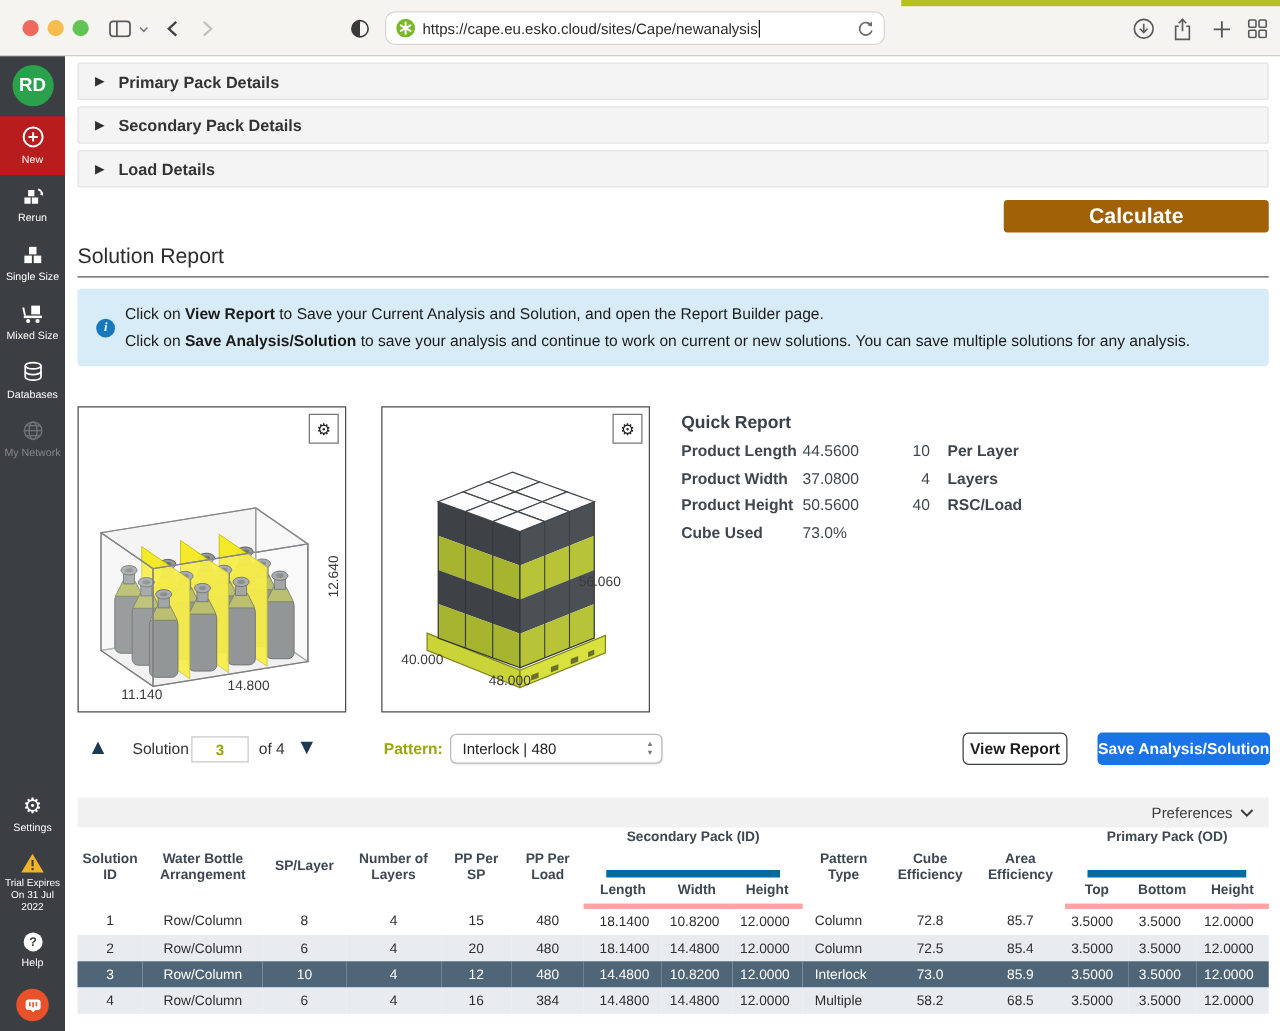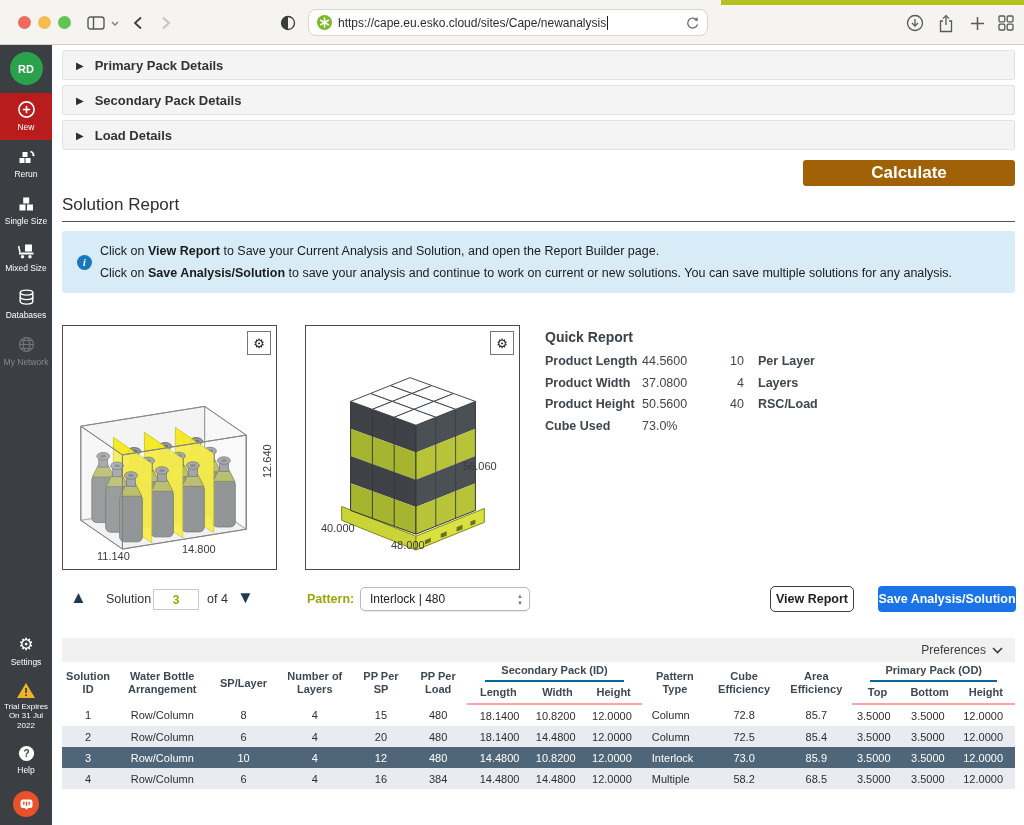--- a/index.html
+++ b/index.html
@@ -13,21 +13,21 @@
   .traffic { position:absolute; top:16px; width:13px; height:13px; border-radius:50%; }
   .t-red{ left:18px; background:#ee6a5f; } .t-yellow{ left:38px; background:#f5bd4f; } .t-green{ left:58px; background:#61c454; }
   .chrome-ico { position:absolute; top:11px; width:24px; height:24px; display:flex; align-items:center; justify-content:center; color:#58595b; }
   .url-field { position:absolute; left:308px; top:9px; width:400px; height:27px; background:#fff; border:1px solid #d8d6d2; border-radius:8px; display:flex; align-items:center; padding:0 8px; }
   .url-text { font-size:12px; color:#2c2c2c; margin-left:6px; white-space:nowrap; overflow:hidden; }
   .caret { width:1px; height:14px; background:#1a1a1a; margin-left:1px; }
   .reload { margin-left:auto; color:#6b6b6b; display:flex; }
 
   
   .sidebar { position:absolute; left:0; top:45px; width:52px; height:780px; background:#3b3e43; }
-  .avatar { width:33px; height:33px; border-radius:50%; background:#2aa14b; color:#fff; font-weight:bold; font-size:11px; display:flex; align-items:center; justify-content:center; margin:7px auto 8px; }
+  .avatar { width:33px; height:33px; border-radius:50%; background:#2aa14b; color:#fff; font-weight:bold; font-size:15px; display:flex; align-items:center; justify-content:center; margin:7px auto 8px; }
   .side-item { width:100%; padding:7px 0 8px; text-align:center; color:#fff; font-size:8.5px; cursor:pointer; }
   .side-item .ic { display:flex; justify-content:center; margin-bottom:3px; }
   .side-item.active { background:#b91c1c; }
   .side-item.disabled { color:#85888d; }
   .side-item.disabled svg { opacity:.55; }
   .side-bottom { position:absolute; bottom:8px; width:100%; }
   .trial-txt { line-height:9.5px; font-size:8px; color:#fff; }
   .chat-btn { width:26px; height:26px; border-radius:50%; background:#e85129; margin:8px auto 0; display:flex; align-items:center; justify-content:center; cursor:pointer; }
 
   
@@ -69,22 +69,22 @@
   .pattern-sel { position:absolute; left:360px; top:587px; width:170px; height:24px; border:1px solid #b9b9b9; border-radius:5px; background:#fff; display:flex; align-items:center; padding:0 6px 0 9px; font-size:12px; color:#222; cursor:pointer; box-shadow:0 1px 1px rgba(0,0,0,.08); }
   .stepper { margin-left:auto; display:flex; flex-direction:column; gap:1px; color:#777; font-size:6px; line-height:6px; }
   .view-report { position:absolute; left:770px; top:586px; width:84px; height:26px; background:#fff; border:1.5px solid #3c4043; border-radius:5px; font-size:12.5px; font-weight:bold; color:#1f1f1f; display:flex; align-items:center; justify-content:center; cursor:pointer; }
   .save-btn { position:absolute; left:878px; top:586px; width:138px; height:26px; background:#1a74e8; border-radius:4px; color:#fff; font-size:12.5px; font-weight:bold; display:flex; align-items:center; justify-content:center; cursor:pointer; }
 
   
   .pref-bar { position:absolute; left:62px; top:638px; width:953px; height:24px; background:#f1f1f1; display:flex; align-items:center; justify-content:flex-end; padding-right:12px; gap:6px; font-size:12px; color:#3c3c3c; cursor:pointer; }
   .table-wrap { position:absolute; left:62px; top:662px; width:953px; }
   table { width:100%; border-collapse:collapse; table-layout:fixed; font-size:11px; }
   th { font-weight:bold; color:#3d4852; padding:2px 2px; vertical-align:middle; text-align:center; line-height:13px; }
-  .grp div { border-bottom:2px solid #0369a1; padding-bottom:3px; margin:0 16px; }
-  thead tr:last-child th { border-bottom:2px solid #fca5a5; padding-bottom:4px; }
+  .grp div { border-bottom:6px solid #0369a1; padding-bottom:19px; margin:0 16px; }
+  thead tr:last-child th { border-bottom:4px solid #fca5a5; padding-bottom:4px; }
   td { padding:4.5px 2px; text-align:center; color:#2e2e2e; }
   tbody tr:nth-child(even) { background:#e8ecf0; }
   tbody tr.sel { background:#4f6678; }
   tbody tr.sel td { color:#fff; }
   td.c6,td.c7,td.c8 { text-align:right; padding-right:10px; }
   td.c9 { text-align:left; padding-left:10px; }
   td.c12,td.c13,td.c14 { text-align:right; padding-right:12px; }
 </style>
 </head>
 <body>

